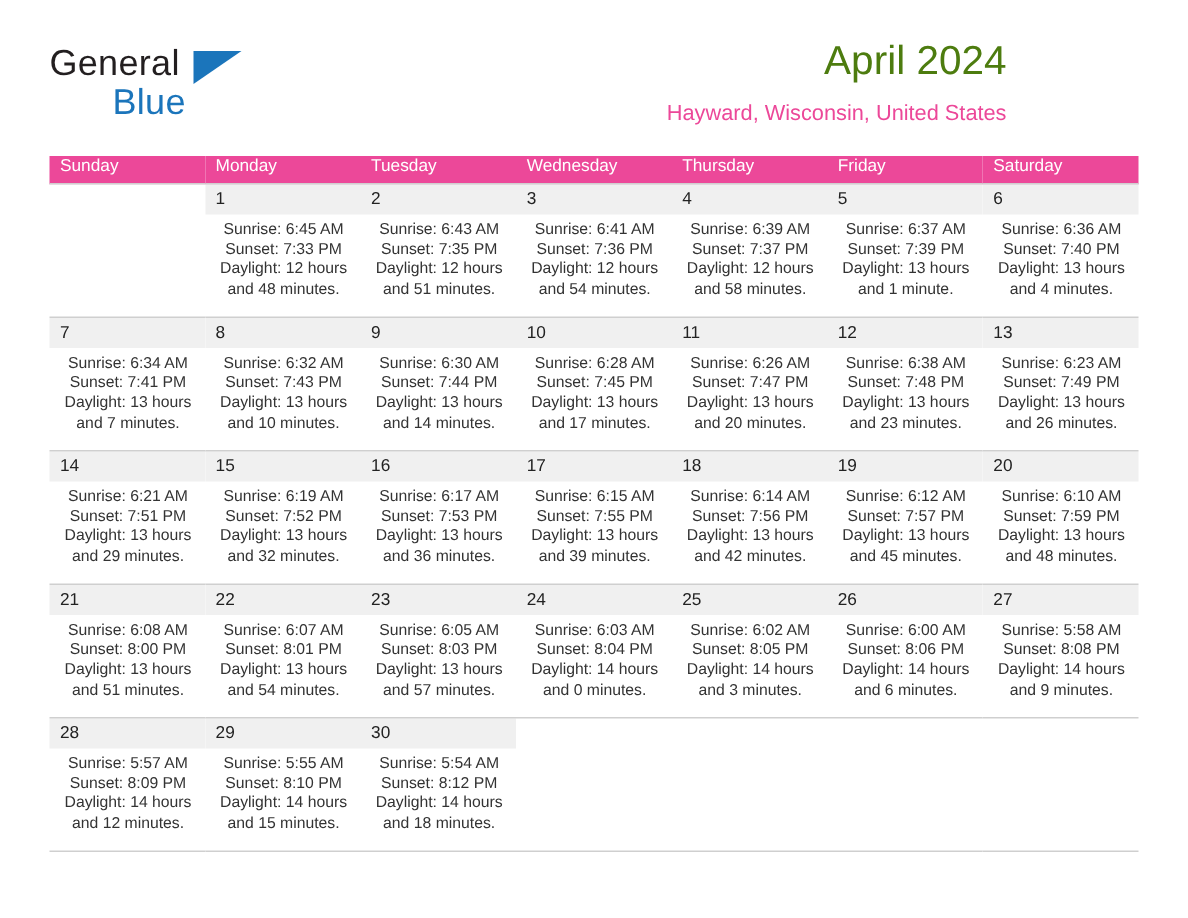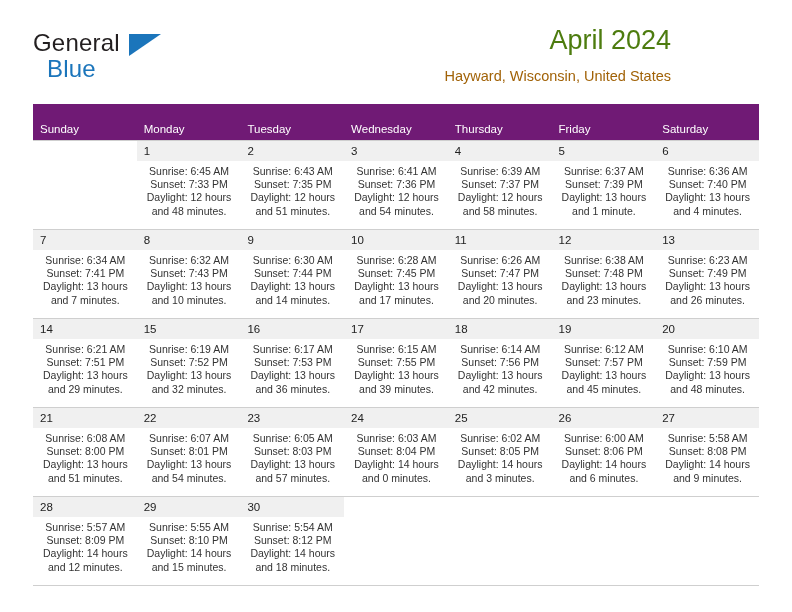--- a/index.html
+++ b/index.html
@@ -44,21 +44,21 @@
     color: #231f20;
     height: 26px;
     white-space: nowrap;
   }
   .logo-row2 {
     position: relative;
     font-size: 24px;
     line-height: 26px;
     letter-spacing: 0.2px;
     color: #1b75bb;
-    margin-left: 14px;
+    margin-left: 42px;
     height: 26px;
     white-space: nowrap;
   }
   .logo-tri {
     position: absolute;
     left: 96px;
     top: 4px;
     width: 0;
     height: 0;
     border-left: 32px solid #1b75bb;
@@ -74,45 +74,45 @@
     font-size: 27px;
     line-height: 32px;
     color: #4d7c0f;
     font-weight: normal;
     margin: 0;
     white-space: nowrap;
   }
   .cal-subtitle {
     font-size: 14.5px;
     line-height: 20px;
-    color: #a16207;
+    color: #ec4899;
     margin: 10px 0 0 0;
     white-space: nowrap;
   }
 
   
   .calendar {
     position: absolute;
     left: 33px;
     top: 104px;
     width: 726px;
   }
   table.cal {
     border-collapse: collapse;
     table-layout: fixed;
     width: 726px;
   }
   table.cal th {
-    background: #701a75;
+    background: #ec4899;
     color: #ffffff;
     font-weight: normal;
     font-size: 11.5px;
     line-height: 14px;
     text-align: left;
-    padding: 18px 0 4px 7px;
+    padding: 0 0 4px 7px;
     height: 13px;
     border: none;
   }
   table.cal td {
     vertical-align: top;
     border-top: 1px solid #cfcfcf;
     border-bottom: 1px solid #cfcfcf;
     padding: 0;
     height: 88px;
     width: 103.7px;

